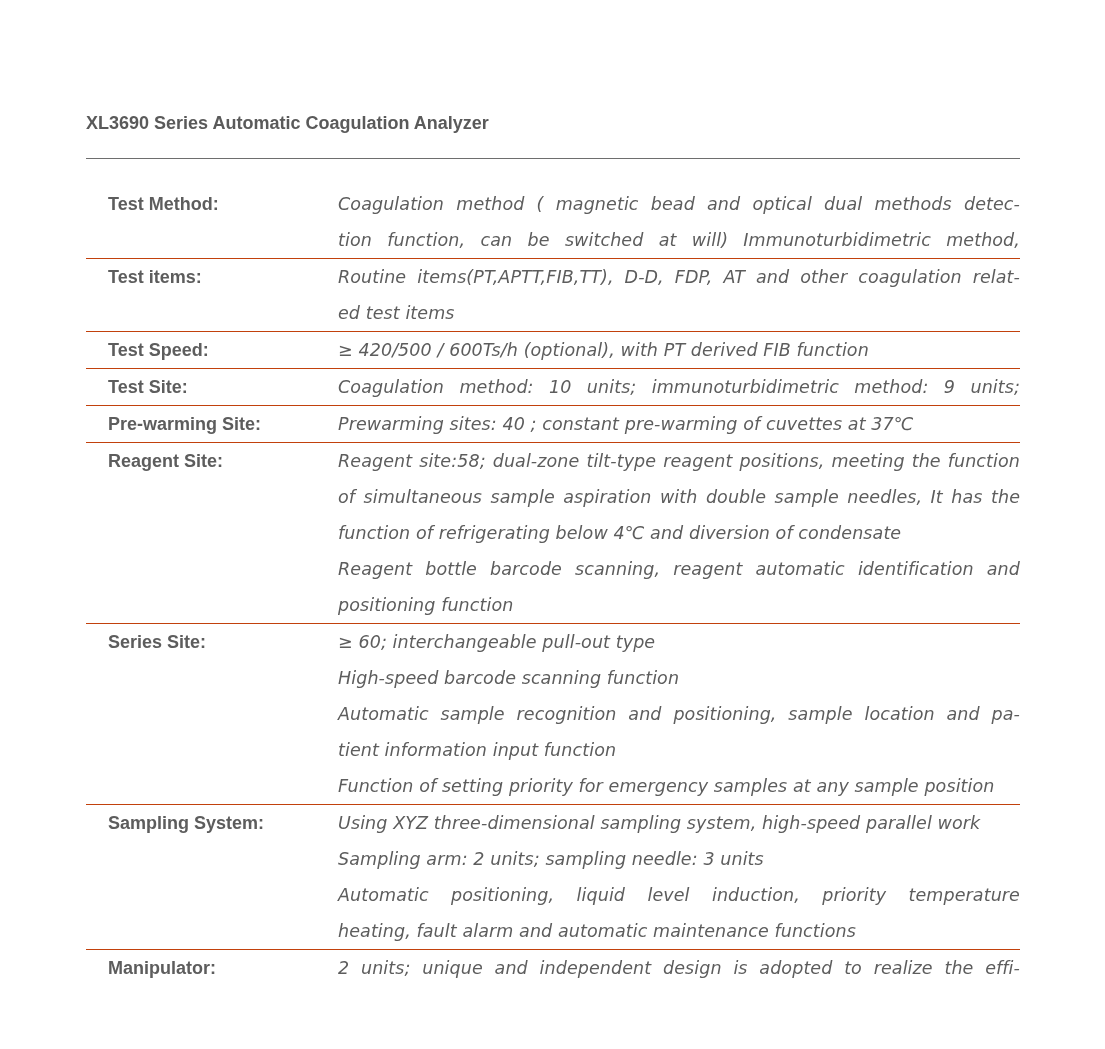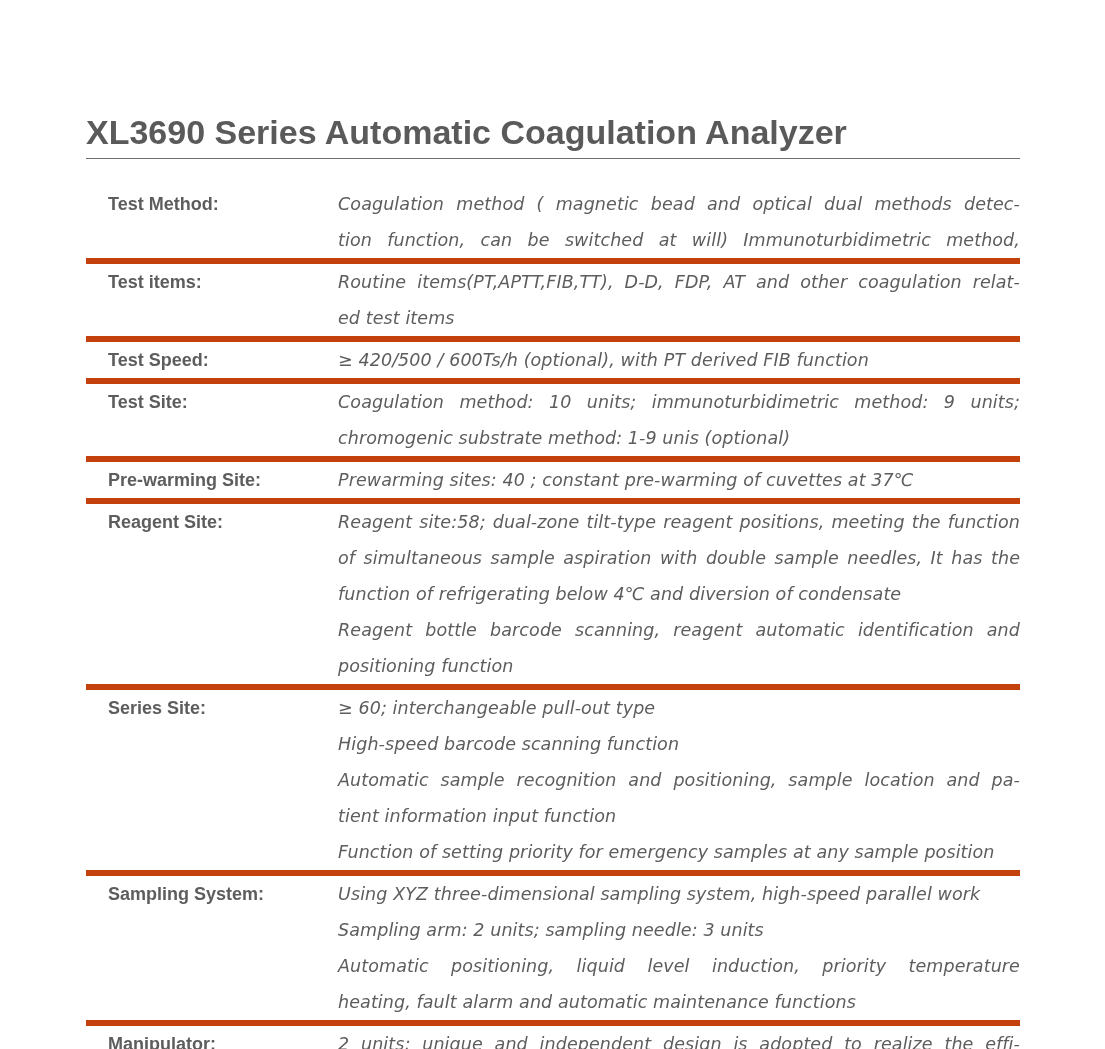--- a/index.html
+++ b/index.html
@@ -18,42 +18,42 @@
       left: 86px;
       top: 0;
       width: 934px;
     }
     .title {
       position: absolute;
       top: 113px;
       left: 0;
       font-family: "Liberation Sans", sans-serif;
       font-weight: bold;
-      font-size: 34px;
+      font-size: 18px;
       color: #5a5a5a;
       letter-spacing: 0px;
       white-space: nowrap;
     }
     .title-rule {
       position: absolute;
       top: 158px;
       left: 0;
       width: 934px;
       height: 1px;
       background: #6e6e6e;
     }
     .spec-table {
       position: absolute;
       top: 186px;
       left: 0;
       width: 934px;
     }
     .spec-row {
       display: flex;
-      border-bottom: 6px solid #c2410c;
+      border-bottom: 1px solid #c2410c;
     }
     .spec-label {
       width: 230px;
       padding-left: 22px;
       box-sizing: border-box;
       font-family: "Liberation Sans", sans-serif;
       font-weight: bold;
       font-size: 18px;
       color: #5d5d5d;
       line-height: 36px;
@@ -104,21 +104,20 @@
       <div class="spec-row">
         <div class="spec-label">Test Speed:</div>
         <div class="spec-value">
           <span class="line last">≥ 420/500 / 600Ts/h (optional), with PT derived FIB function</span>
         </div>
       </div>
       <div class="spec-row">
         <div class="spec-label">Test Site:</div>
         <div class="spec-value">
           <span class="line">Coagulation method: 10 units; immunoturbidimetric method: 9 units;</span>
-          <span class="line last">chromogenic substrate method: 1-9 unis (optional)</span>
         </div>
       </div>
       <div class="spec-row">
         <div class="spec-label">Pre-warming Site:</div>
         <div class="spec-value">
           <span class="line last">Prewarming sites: 40 ; constant pre-warming of cuvettes at 37℃</span>
         </div>
       </div>
       <div class="spec-row">
         <div class="spec-label">Reagent Site:</div>

